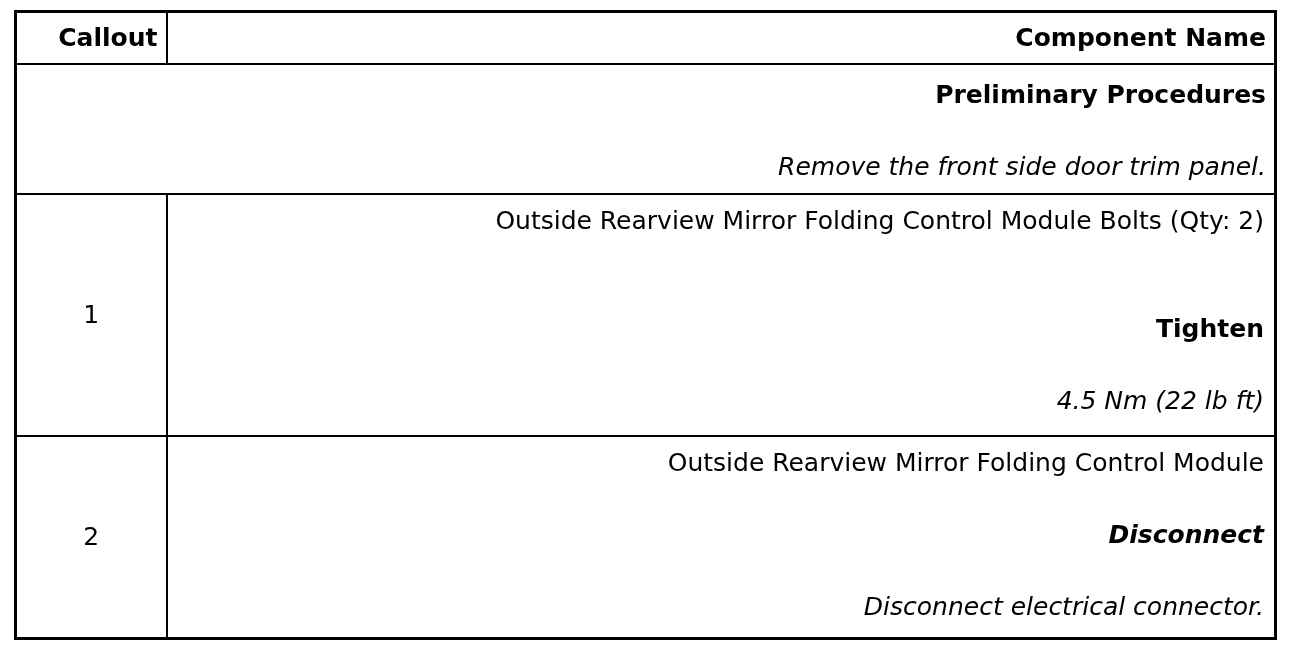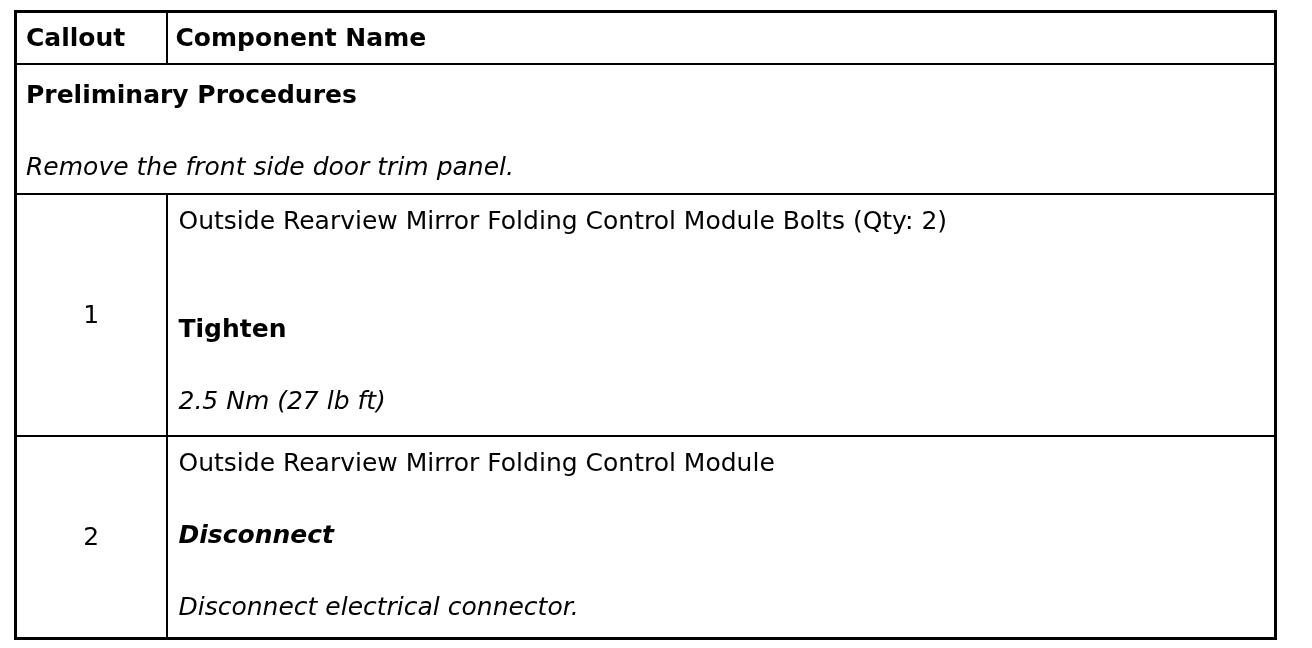--- a/index.html
+++ b/index.html
@@ -21,21 +21,21 @@
     top: 10px;
     width: 1260px;
     border-collapse: collapse;
     table-layout: fixed;
     border: 3px solid #000000;
   }
   .doc-table th,
   .doc-table td {
     border: 2px solid #000000;
     vertical-align: top;
-    text-align: left;
+    text-align: right;
     padding: 6px 8px;
     overflow: hidden;
   }
   tr.header-row { height: 52px; }
   tr.header-row th {
     vertical-align: middle;
     font-weight: bold;
     padding-top: 2px;
     padding-bottom: 2px;
   }
@@ -81,21 +81,21 @@
       <td class="preliminary-cell" colspan="2">
         <div class="bold">Preliminary Procedures</div>
         <div class="gap-1">Remove the front side door trim panel.</div>
       </td>
     </tr>
     <tr class="callout-row-1">
       <td class="callout-cell">1</td>
       <td class="component-cell">
         <div>Outside Rearview Mirror Folding Control Module Bolts (Qty: 2)</div>
         <div class="bold gap-2">Tighten</div>
-        <div class="gap-1">2.5 Nm (27 lb ft)</div>
+        <div class="gap-1">4.5 Nm (22 lb ft)</div>
       </td>
     </tr>
     <tr class="callout-row-2">
       <td class="callout-cell">2</td>
       <td class="component-cell">
         <div>Outside Rearview Mirror Folding Control Module</div>
         <div class="bold gap-1">Disconnect</div>
         <div class="gap-1">Disconnect electrical connector.</div>
       </td>
     </tr>

